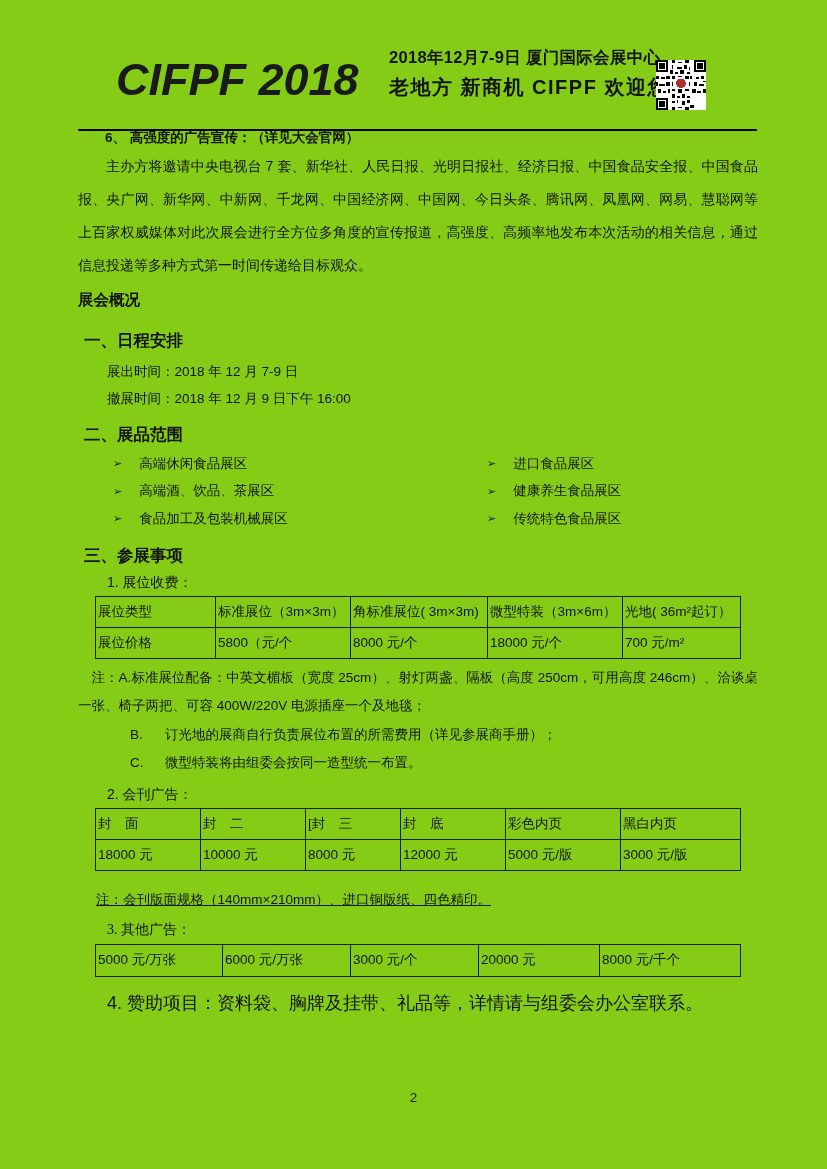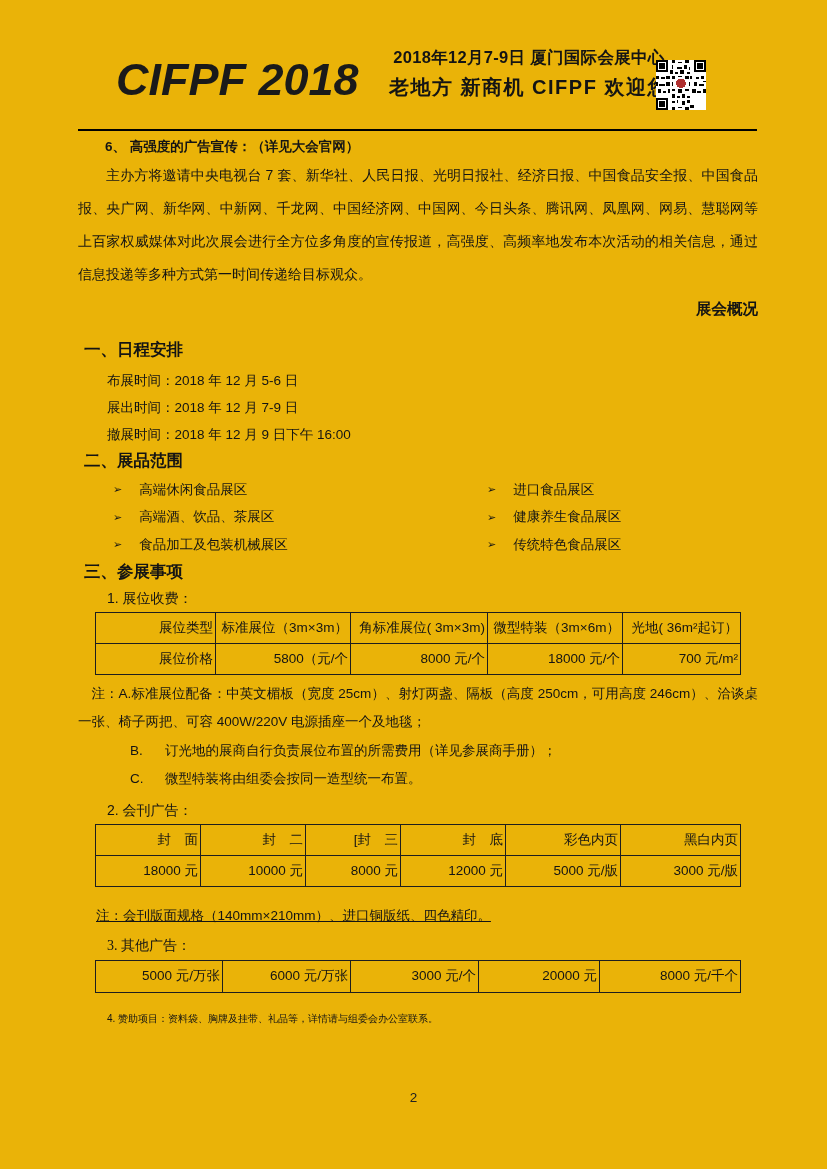--- a/index.html
+++ b/index.html
@@ -1,57 +1,57 @@
 <!DOCTYPE html>
 <html><head>
 <meta charset="utf-8">
 <style>
   html,body{margin:0;padding:0;background:#e8e8e8;}
-  .page{position:relative;width:827px;height:1169px;background:#eab308;margin:0 auto;
+  .page{position:relative;width:827px;height:1169px;background:#84cc16;margin:0 auto;
         font-family:"Liberation Sans","DejaVu Sans",sans-serif;color:#141414;overflow:hidden;}
 
   
   .logo{position:absolute;left:116px;top:54px;font-size:45px;font-weight:bold;font-style:italic;
         letter-spacing:0px;color:#1a1a1a;white-space:nowrap;}
-  .header-info{position:absolute;left:389px;top:47px;white-space:nowrap;text-align:center;}
+  .header-info{position:absolute;left:389px;top:47px;white-space:nowrap;}
   .hi-line1{font-size:16.5px;font-weight:bold;letter-spacing:0.3px;}
   .hi-line2{font-size:20px;font-weight:bold;margin-top:5px;letter-spacing:1.5px;}
   .qr{position:absolute;left:656px;top:59px;width:50px;height:52px;}
   .rule{position:absolute;left:78px;top:129px;width:679px;height:2px;background:#000;}
 
   
-  .content{position:absolute;left:78px;top:137px;width:680px;}
+  .content{position:absolute;left:78px;top:128px;width:680px;}
   .promo-head{font-weight:bold;font-size:13.5px;margin-left:27px;line-height:19px;}
   .promo-body{margin-top:3px;font-size:14px;line-height:33px;text-align:justify;text-indent:2em;}
-  .overview-title{text-align:right;font-weight:bold;font-size:15.5px;margin-top:8px;line-height:20px;}
+  .overview-title{text-align:left;font-weight:bold;font-size:15.5px;margin-top:8px;line-height:20px;}
 
   .sec-head{font-weight:bold;font-size:16.5px;line-height:21px;margin:20px 0 0 6px;}
-  .sec-head.tight{margin-top:2px;}
+  .sec-head.tight{margin-top:12px;}
 
   .sched{margin:7px 0 0 29px;font-size:13.5px;line-height:27px;}
   .sched div{white-space:nowrap;}
 
   .scope-grid{display:grid;grid-template-columns:340px 340px;margin-top:5px;}
   .scope-item{display:flex;align-items:center;height:27.5px;font-size:13.5px;}
   .scope-item.left{padding-left:35px;}
   .scope-item.right{padding-left:69px;}
   .bullet{margin-right:17px;font-size:11px;line-height:1;}
 
   .item-label{font-size:14px;margin:7px 0 0 29px;line-height:18px;}
 
   table{border-collapse:collapse;margin:5px 0 0 17px;width:645px;table-layout:fixed;}
-  th,td{border:1.5px solid #1e1e1e;text-align:right;vertical-align:middle;
+  th,td{border:1.5px solid #1e1e1e;text-align:left;vertical-align:middle;
         font-weight:normal;font-size:13.5px;height:30px;padding:0 2px;overflow:hidden;white-space:nowrap;}
   .t3 th,.t3 td{height:31.5px;}
 
   .note{font-size:13.5px;line-height:28.5px;margin-top:5px;text-align:justify;text-indent:1em;}
   .note-row{display:flex;font-size:13.5px;line-height:28.5px;margin-left:52px;}
   .note-row .lbl{width:35px;flex:0 0 35px;}
   .journal-note{font-size:13.5px;margin:20px 0 0 18px;line-height:18px;text-decoration:underline;}
-  .sponsor{font-size:10px;margin:17px 0 0 29px;line-height:18px;}
+  .sponsor{font-size:18px;margin:17px 0 0 29px;line-height:18px;}
 
   .footer-num{position:absolute;top:1090px;left:0;width:827px;text-align:center;font-size:13.5px;color:#222;}
 </style>
 </head>
 <body>
 
 <div class="page">
 
   <div class="logo">CIFPF 2018</div>
   <div class="header-info">
@@ -132,21 +132,20 @@
 
   <div class="content">
 
     <div class="promo-head">6、 高强度的广告宣传：（详见大会官网）</div>
     <div class="promo-body">主办方将邀请中央电视台 7 套、新华社、人民日报、光明日报社、经济日报、中国食品安全报、中国食品报、央广网、新华网、中新网、千龙网、中国经济网、中国网、今日头条、腾讯网、凤凰网、网易、慧聪网等上百家权威媒体对此次展会进行全方位多角度的宣传报道，高强度、高频率地发布本次活动的相关信息，通过信息投递等多种方式第一时间传递给目标观众。</div>
 
     <div class="overview-title">展会概况</div>
 
     <div class="sec-head">一、日程安排</div>
     <div class="sched">
-      <div>布展时间：2018 年 12 月 5-6 日</div>
       <div>展出时间：2018 年 12 月 7-9 日</div>
       <div>撤展时间：2018 年 12 月 9 日下午 16:00</div>
     </div>
 
     <div class="sec-head tight">二、展品范围</div>
     <div class="scope-grid">
       <div class="scope-item left">
           <span class="bullet">➢</span>
           <span>高端休闲食品展区</span>
         </div>

